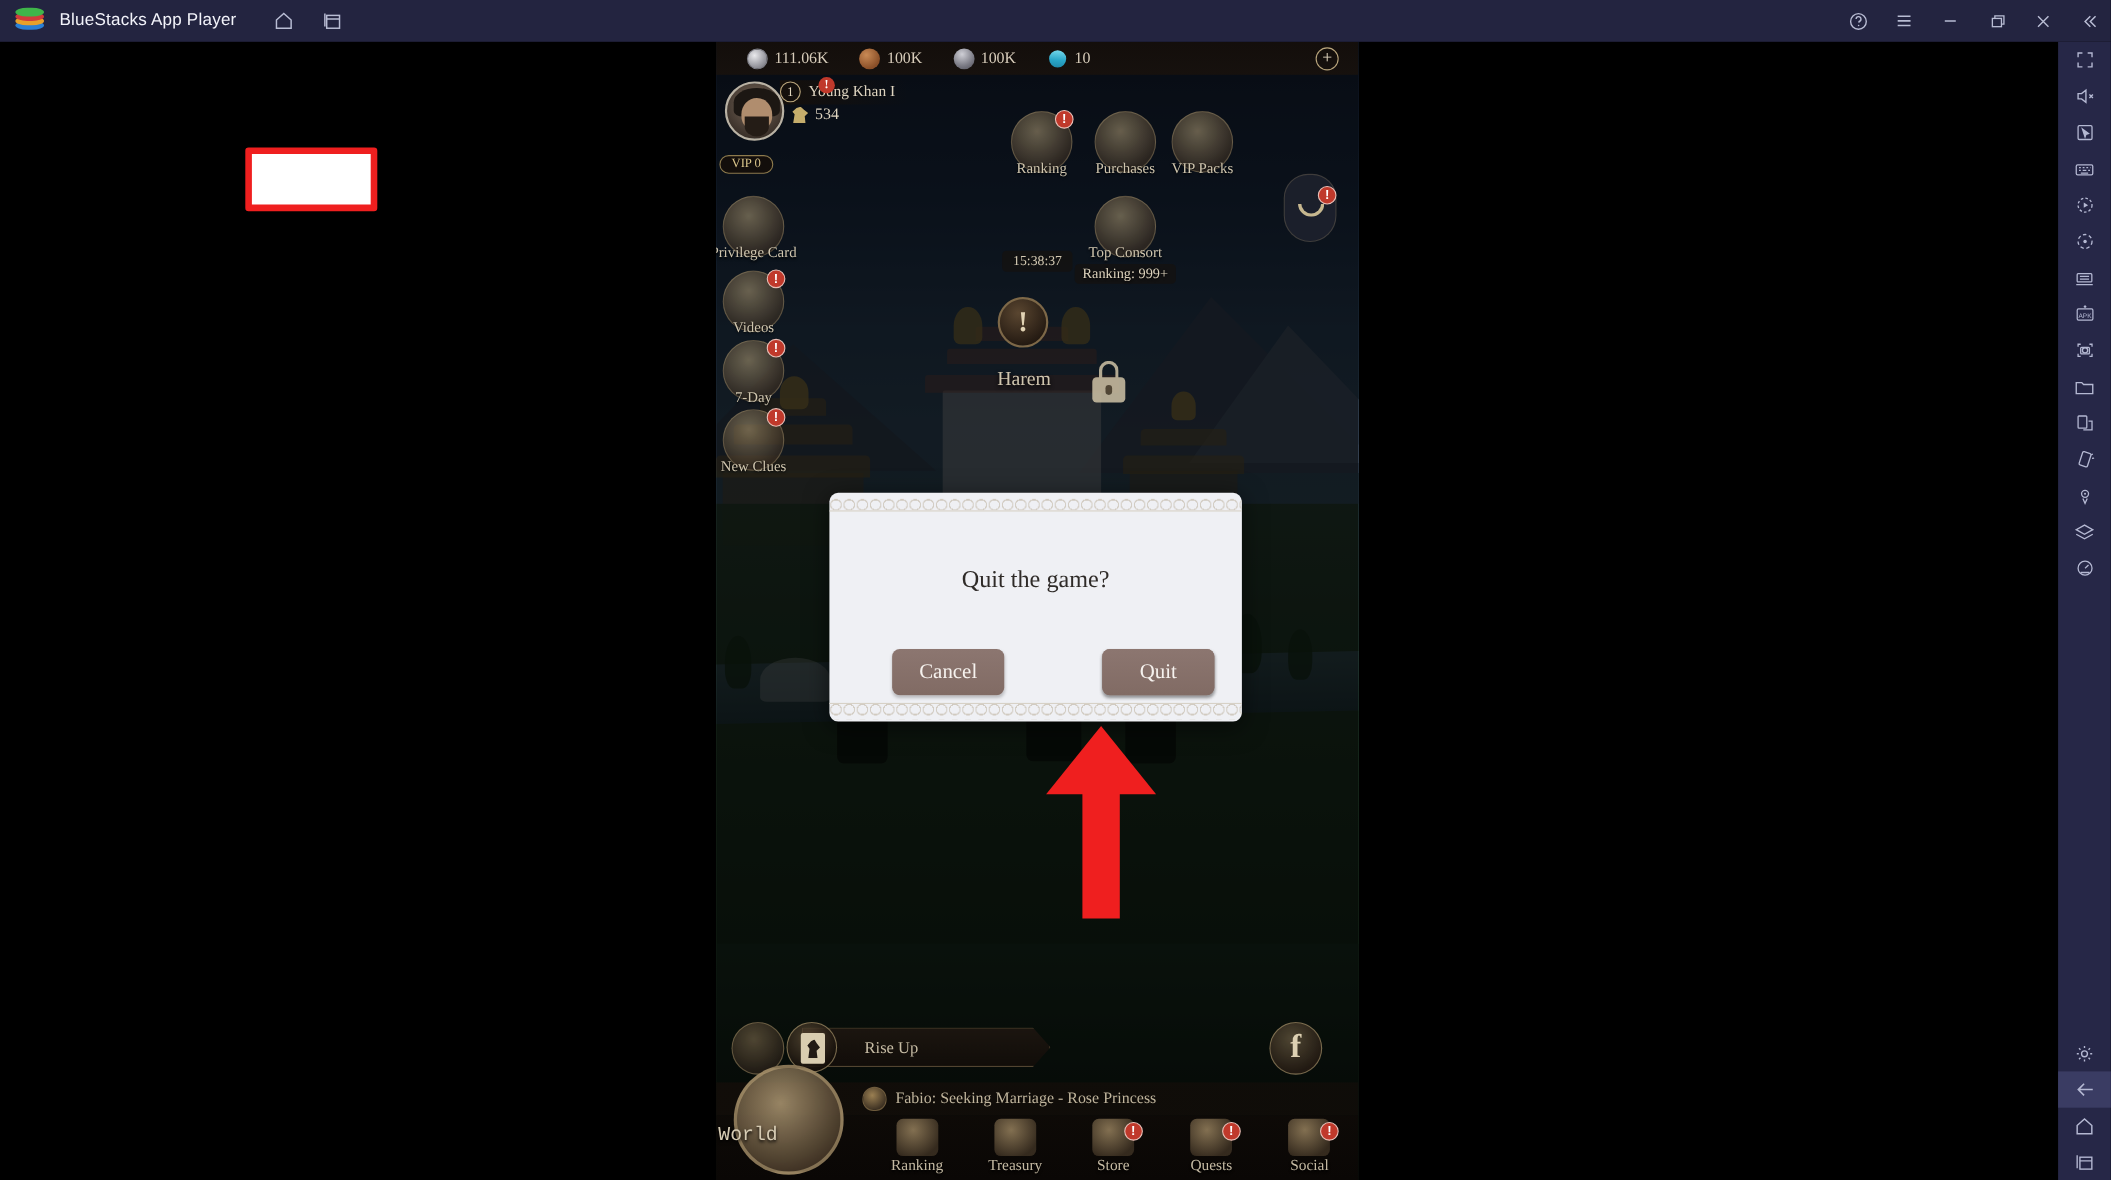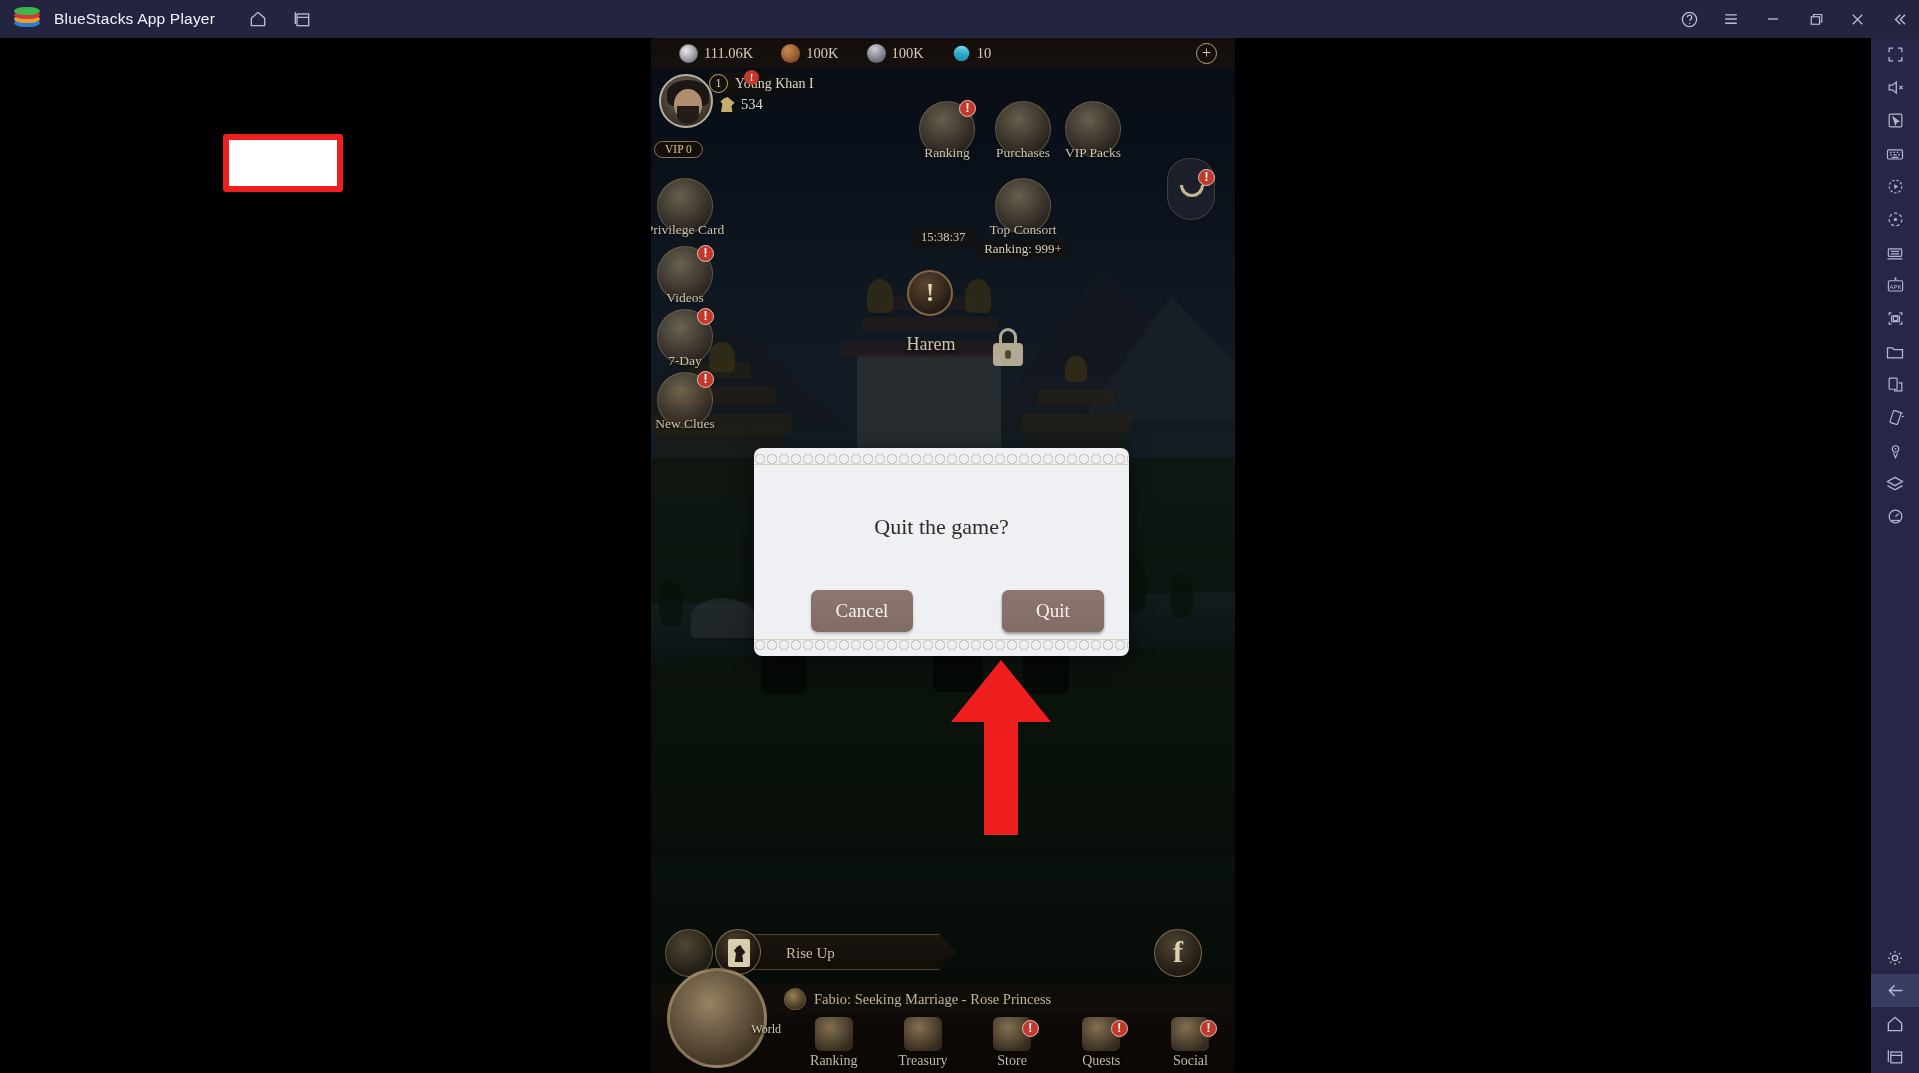--- a/index.html
+++ b/index.html
@@ -316,22 +316,22 @@
   .world-btn {
     position:absolute; left: 2px; top: 920px; width: 128px; height: 115px;
     z-index: 24;
   }
   .world-btn .oval {
     position:absolute; left: 14px; top: 10px; width: 100px; height: 100px; border-radius:50%;
     background: radial-gradient(circle at 42% 34%, rgba(196,172,130,.75), rgba(70,56,40,.9) 76%);
     border: 3px solid rgba(190,166,122,.55);
   }
   .world-btn .wlbl {
-    position:absolute; left:0; right:0; top: 64px; text-align:right;
-    color:#d6cbb3; font-size:12px; font-family:Liberation Serif, serif; text-shadow:0 2px 3px #000;
+    position:absolute; left:0; right:0; top: 64px; text-align:left;
+    color:#d6cbb3; font-size:18px; font-family:Liberation Mono, monospace; text-shadow:0 2px 3px #000;
   }
 
   
   .modal {
     position: absolute; left: 754px; top: 448px; width: 375px; height: 208px;
     background: #eff0f4; border-radius: 8px; z-index: 80;
     box-shadow: 0 4px 22px rgba(0,0,0,.55);
   }
   .modal .scroll-edge {
     position:absolute; left:0; width:100%; height:14px;

